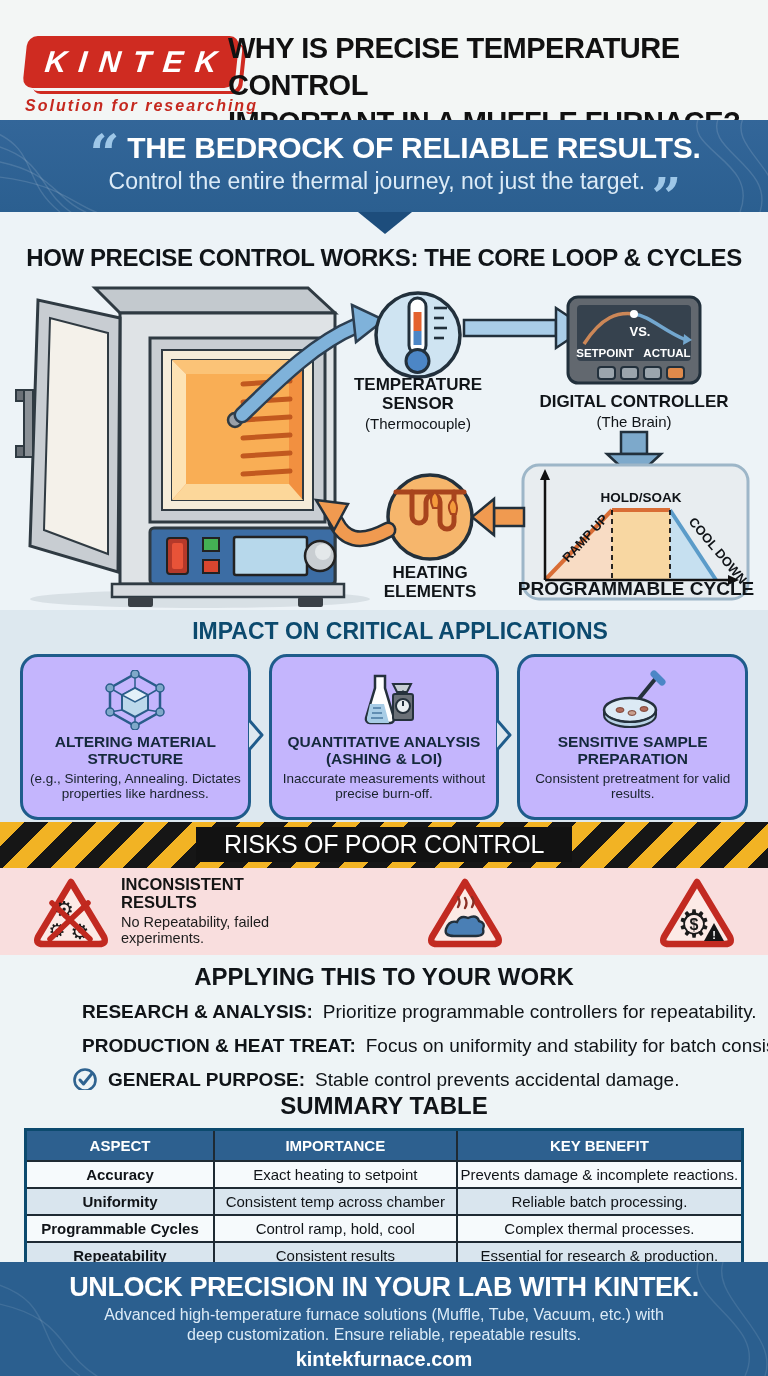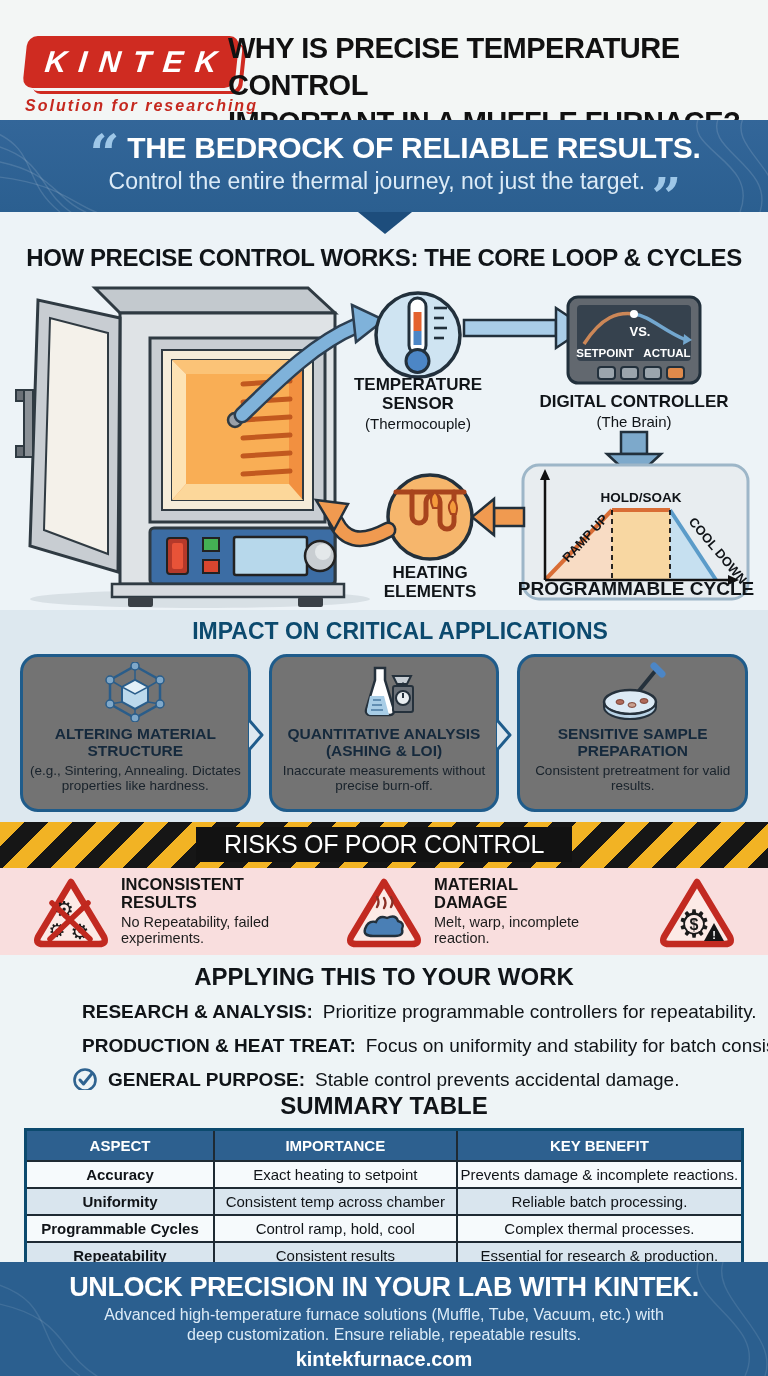--- a/index.html
+++ b/index.html
@@ -31,22 +31,22 @@
   .core{position:absolute;left:0;top:212px;width:768px;height:398px;background:#edf3f7;}
   .core-title{position:absolute;left:0;top:32px;width:768px;text-align:center;font-size:24px;font-weight:800;color:#101418;letter-spacing:-0.4px;}
   .core svg.diagram{position:absolute;left:0;top:66px;}
   .svg-lab{font-family:"Liberation Sans",sans-serif;font-weight:800;fill:#101418;}
   .svg-sub{font-family:"Liberation Sans",sans-serif;fill:#101418;}
 
   
   .impact{position:absolute;left:0;top:610px;width:768px;height:212px;background:#dde8ef;}
   .impact-title{position:absolute;left:16px;top:8px;width:768px;text-align:center;font-size:23px;font-weight:800;color:#0c4a6e;}
   .cards{position:absolute;left:20px;top:44px;width:728px;display:flex;gap:18px;}
-  .card{flex:1;background:#737373;border:3px solid #1f5c8b;border-radius:18px;height:148px;
-    text-align:center;padding-top:4px;position:relative;}
+  .card{flex:1;background:#c4b5fd;border:3px solid #1f5c8b;border-radius:18px;height:148px;
+    text-align:center;padding-top:12px;position:relative;}
   .card-icon{height:62px;display:flex;align-items:center;justify-content:center;}
   .card-title{font-size:15.5px;font-weight:800;color:#15293c;line-height:1.12;margin:2px 6px 3px 6px;}
   .card-text{font-size:13.5px;color:#18222b;line-height:1.15;margin:0 5px;}
   .chev{position:absolute;top:60px;z-index:3;}
 
   
   .risk-band{position:absolute;left:0;top:822px;width:768px;height:46px;
     background:repeating-linear-gradient(135deg,#f2b324 0 17px,#161616 17px 34px);}
   .risk-title-box{position:absolute;left:0;top:827px;width:768px;text-align:center;z-index:2;}
   .risk-title-box span{display:inline-block;background:#121212;color:#fff;font-weight:400;font-size:25px;
@@ -373,24 +373,20 @@
     <div class="risk-item">
       <svg width="82" height="74" viewBox="0 0 82 74">
         <path d="M41,7 L74,62 Q77,69 69,69 L13,69 Q5,69 8,62 Z" fill="#fceae6" stroke="#c22a21" stroke-width="6.5" stroke-linejoin="round"></path>
         <g stroke="#8a3026" stroke-width="2.4" fill="none" stroke-linecap="round">
           <path d="M34,32 q3,-5 0,-10"></path>
             <path d="M41,33 q3,-5 0,-10"></path>
             <path d="M48,32 q3,-5 0,-10"></path>
         </g>
         <path d="M22,54 q3,-9 11,-7 q3,-7 11,-4 q9,-4 11,3 q7,2 4,8 q2,7 -7,7 l-22,0 q-10,0 -8,-7 Z" fill="#4a7fb5" stroke="#23303b" stroke-width="2.4"></path>
       </svg>
-      <div class="risk-txt">
-        <div class="risk-item-title">MATERIAL DAMAGE</div>
-        <div class="risk-item-text">Melt, warp, incomplete reaction.</div>
-      </div>
     </div>
 
     <div class="risk-item">
       <svg width="82" height="74" viewBox="0 0 82 74">
         <path d="M41,7 L74,62 Q77,69 69,69 L13,69 Q5,69 8,62 Z" fill="#fceae6" stroke="#c22a21" stroke-width="6.5" stroke-linejoin="round"></path>
         <text x="38" y="62" font-size="38" text-anchor="middle" fill="#1a1a1a" font-family="DejaVu Sans">⚙</text>
         <circle cx="38" cy="49" r="9" fill="#fceae6"></circle>
         <text x="38" y="55" font-size="16" font-weight="bold" text-anchor="middle" fill="#1a1a1a">$</text>
         <polygon points="58,48 68,66 48,66" fill="#151515"></polygon>
         <text x="58" y="64" font-size="11" font-weight="bold" text-anchor="middle" fill="#ffffff">!</text>

